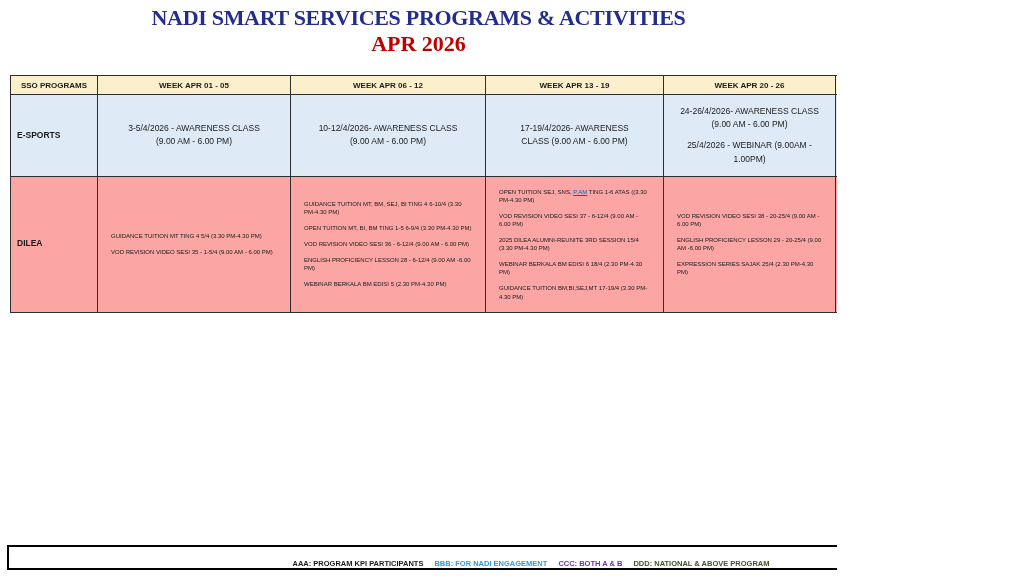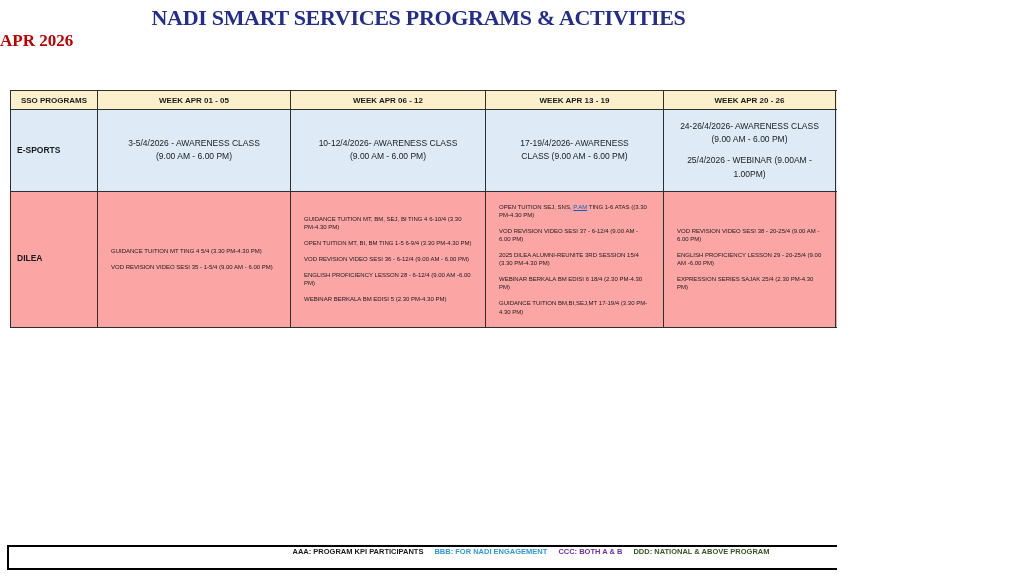--- a/index.html
+++ b/index.html
@@ -19,28 +19,29 @@
     font-family: "Liberation Serif", serif;
     font-weight: bold;
     font-size: 22px;
     letter-spacing: -0.3px;
     color: #232E8C;
   }
   .subtitle {
     position: absolute;
     top: 31px; left: 0;
     width: 100%;
+    text-align: center;
     font-family: "Liberation Serif", serif;
     font-weight: bold;
-    font-size: 17px;
+    font-size: 22px;
     color: #C00000;
   }
   table.schedule {
     position: absolute;
-    left: 10px; top: 90px;
+    left: 10px; top: 75px;
     width: 1009px;
     border-collapse: collapse;
     table-layout: fixed;
   }
   table.schedule th, table.schedule td {
     border: 1px solid #2e2e2e;
     overflow: hidden;
     box-sizing: border-box;
   }
   thead tr { height: 19px; }
@@ -77,21 +78,21 @@
   }
   .act { margin: 8px; }
   a.link { color: #0563C1; text-decoration: underline; cursor: pointer; }
   .legend {
     position: absolute;
     left: 7px; top: 545px;
     width: 1009px; height: 25px;
     box-sizing: border-box;
     border: 2px solid #000000;
     display: flex;
-    align-items: flex-start;
+    align-items: flex-end;
     justify-content: center;
     gap: 11px;
     font-size: 7.5px;
     font-weight: bold;
     white-space: nowrap;
     padding-left: 39px;
   }
   .legend .aaa { color: #1a1a1a; }
   .legend .bbb { color: #2E9AD8; }
   .legend .ccc { color: #7030A0; }

